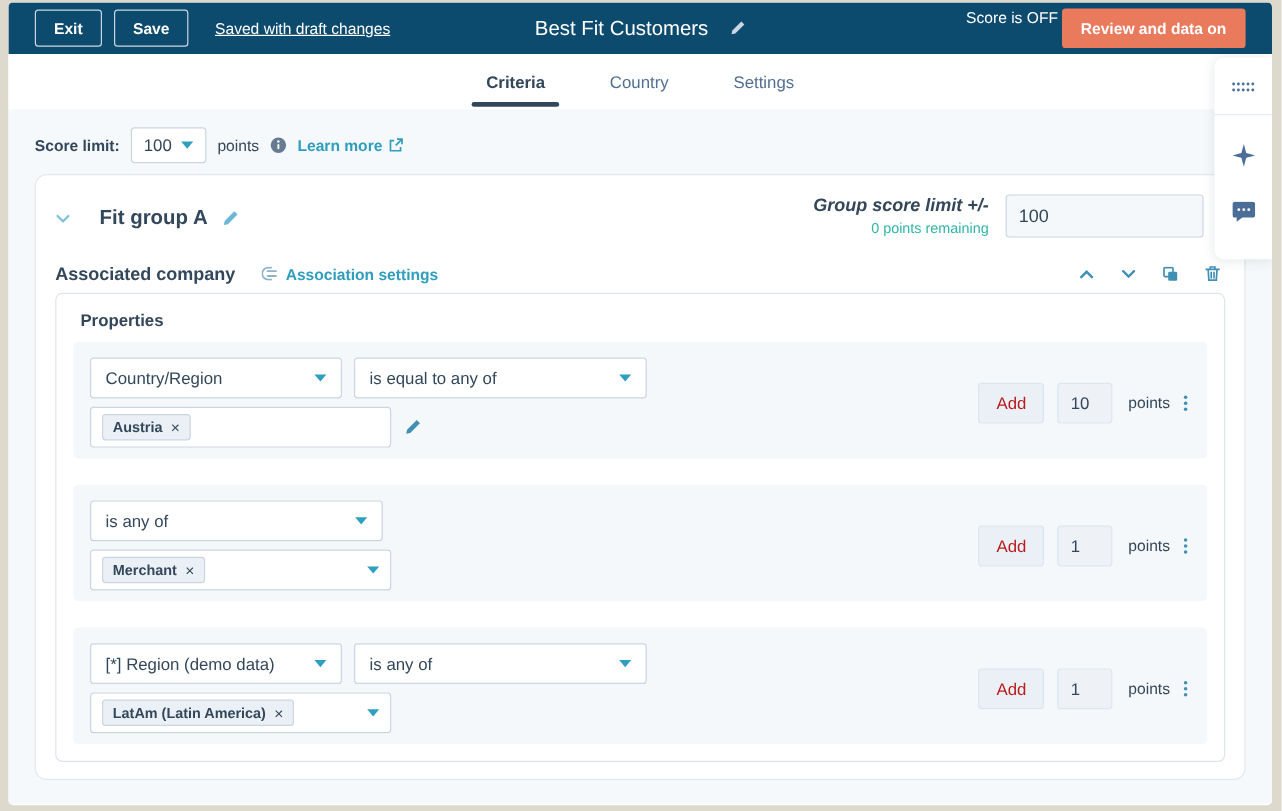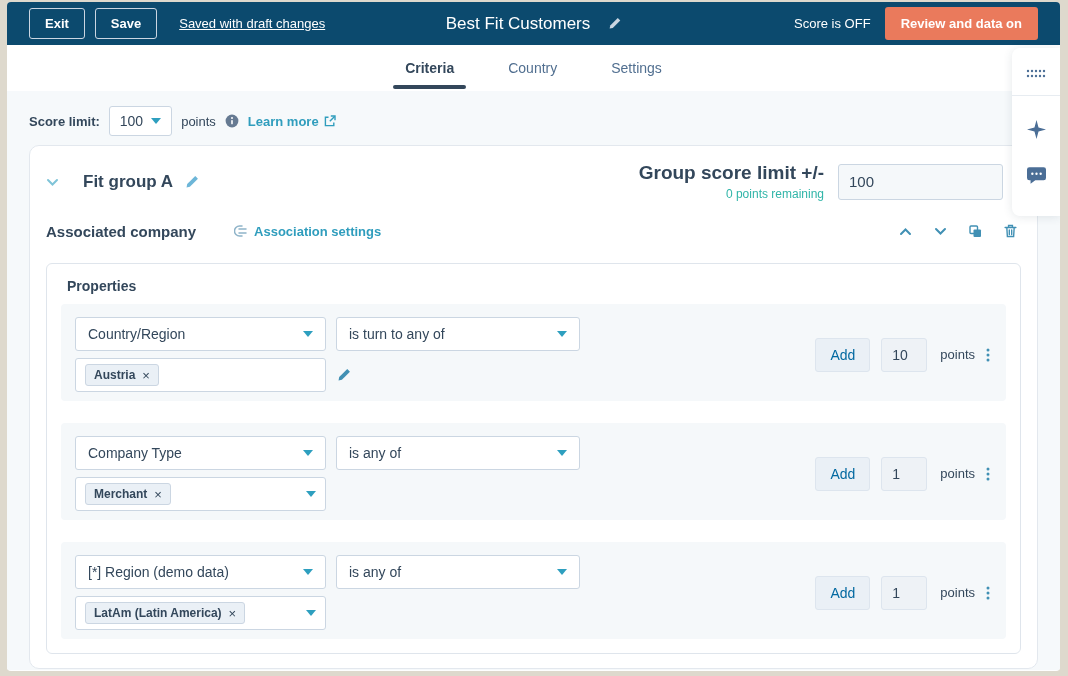--- a/index.html
+++ b/index.html
@@ -6,21 +6,21 @@
   html,body { width:1068px; height:676px; }
   body { background:#ded9cd; font-family:"Liberation Sans","DejaVu Sans",sans-serif; color:#33475b; position:relative; overflow:hidden; }
   .app { position:absolute; left:7px; right:8px; top:2px; bottom:5px; background:#fff; border-radius:4px; overflow:hidden; }
 
   
   .topbar { height:43px; background:#0c4a6e; display:flex; align-items:center; padding:0 22px; position:relative; }
   .tb-btn { background:transparent; border:1px solid #cbd6e2; color:#fff; font-weight:bold; font-size:13px; padding:7px 15px; border-radius:3px; cursor:pointer; font-family:inherit; }
   .tb-btn + .tb-btn { margin-left:10px; }
   .draft-link { color:#fff; font-size:13px; text-decoration:underline; margin-left:22px; cursor:pointer; }
   .tb-title { position:absolute; left:50%; transform:translateX(-50%); display:flex; align-items:center; gap:18px; color:#fff; font-size:17px; }
-  .tb-right { margin-left:auto; display:flex; align-items:center; gap:14px; }
+  .tb-right { margin-left:auto; display:flex; align-items:flex-start; gap:3px; }
   .score-off { color:#fff; font-size:13px; }
   .review-btn { background:#ea7a5c; border:none; color:#fff; font-weight:bold; font-size:13px; padding:9px 16px; border-radius:3px; cursor:pointer; font-family:inherit; }
 
   
   .tabbar { height:46px; background:#fff; display:flex; align-items:stretch; justify-content:center; gap:46px; }
   .tab { display:flex; align-items:center; font-size:14px; color:#516f90; position:relative; padding:0 4px; cursor:pointer; }
   .tab.active { color:#33475b; font-weight:bold; }
   .tab.active::after { content:""; position:absolute; left:-8px; right:-8px; bottom:2px; height:4px; background:#33475b; border-radius:2px; }
 
   
@@ -33,45 +33,45 @@
   .points-txt { font-size:13px; }
   .learn-link { color:#2f9dbd; font-weight:bold; font-size:13px; display:flex; align-items:center; gap:5px; cursor:pointer; }
 
   
   .card { margin:8px 22px 0 22px; background:#fff; border:1px solid #e3e8ee; border-radius:10px; padding:16px 16px 14px 16px; }
   .card-head { display:flex; align-items:flex-start; }
   .head-left { display:flex; align-items:center; gap:24px; padding-top:10px;justify-content:space-between; }
   .group-name { font-size:17px; font-weight:bold; display:flex; align-items:center; gap:12px; }
   .head-right { margin-left:auto; display:flex; align-items:center; gap:14px; }
   .limit-labels { text-align:right; }
-  .limit-label { font-size:19px; font-weight:bold; }
+  .limit-label { font-size:15px; font-weight:bold;font-style:italic; }
   .limit-remaining { font-size:12px; color:#30b5a8; margin-top:3px; }
   .limit-input { width:165px; height:36px; background:#f5f8fa; border:1px solid #cbd6e2; border-radius:3px; font-size:15px; color:#33475b; padding:0 10px; font-family:inherit; }
 
-  .assoc-row { display:flex; align-items:center; margin-top:16px; height:28px;gap:16px; }
+  .assoc-row { display:flex; align-items:center; margin-top:16px; height:28px; }
   .assoc-title { font-size:15px; font-weight:bold; }
   .assoc-link { display:flex; align-items:center; gap:6px; color:#2f9dbd; font-weight:bold; font-size:13px; margin-left:22px; cursor:pointer; }
   .assoc-actions { margin-left:auto; display:flex; align-items:center; gap:22px; padding-right:4px; }
   .icon-btn { cursor:pointer; display:flex; align-items:center; }
 
-  .props { margin-top:18px; border:1px solid #dfe5ec; border-radius:6px; padding:12px 14px 14px 14px; }
+  .props { margin-top:2px; border:1px solid #dfe5ec; border-radius:6px; padding:12px 14px 14px 14px; }
   .props-heading { font-size:14px; font-weight:bold; margin:2px 0 10px 6px; }
   .cond-row { background:#f5f8fa; border-radius:4px; padding:13px 14px 9px 14px; display:flex; align-items:center; }
   .cond-row + .cond-row { margin-top:22px; }
   .cond-left { display:flex; flex-direction:column; gap:7px; }
   .dd-line { display:flex; gap:10px; }
-  .select { width:251px; height:34px; background:#fff; border:1px solid #cbd6e2; border-radius:3px; display:flex; align-items:center; justify-content:space-between; padding:0 12px; font-size:14px; cursor:pointer; }
+  .select { width:210px; height:34px; background:#fff; border:1px solid #cbd6e2; border-radius:3px; display:flex; align-items:center; justify-content:space-between; padding:0 12px; font-size:14px; cursor:pointer; }
   .select.op { width:244px; }
   .value-line { display:flex; align-items:center; gap:11px; }
   .value-box { width:251px; height:34px; background:#fff; border:1px solid #cbd6e2; border-radius:3px; display:flex; align-items:center; padding:0 9px; cursor:text; }
   .chip { background:#eaf0f6; border:1px solid #cbd6e2; border-radius:3px; padding:3px 8px; font-size:12px; font-weight:bold; display:flex; align-items:center; gap:7px; white-space:nowrap; }
   .chip-x { font-size:13px; font-weight:normal; cursor:pointer; line-height:1; }
   .value-caret { margin-left:auto; }
   .cond-right { margin-left:auto; display:flex; align-items:center; gap:11px; padding-right:2px; }
-  .add-btn { background:#eaf0f6; border:1px solid #dde5ee; border-radius:3px; padding:8px 14px; font-size:14px; color:#0369a1; cursor:pointer; font-family:inherit; }
+  .add-btn { background:#eaf0f6; border:1px solid #dde5ee; border-radius:3px; padding:8px 14px; font-size:14px; color:#b91c1c; cursor:pointer; font-family:inherit; }
   .pts-input { width:46px; height:34px; background:#eef2f6; border:1px solid #dde5ee; border-radius:3px; font-size:14px; color:#33475b; text-align:left; padding:0 10px; font-family:inherit; }
   .pts-label { font-size:13px; margin-left:2px; }
 
   
   .side-panel { position:absolute; right:0; top:46px; width:48px; height:168px; background:#fff; border-radius:8px 0 0 8px; box-shadow:0 1px 10px rgba(45,62,80,0.12); display:flex; flex-direction:column; align-items:center; z-index:5; }
   .sp-grip { padding:16px 0 13px 0; cursor:grab; }
   .sp-divider { width:100%; height:1px; background:#e7ecf1; }
   .sp-icon { margin-top:24px; cursor:pointer; }
 </style>
 </head>
@@ -199,21 +199,21 @@
         <div class="props-heading">Properties</div>
 
         <div class="cond-row">
           <div class="cond-left">
             <div class="dd-line">
               <div class="select">
                 <span>Country/Region</span>
                 <span class="caret"></span>
               </div>
               <div class="select op">
-                <span>is turn to any of</span>
+                <span>is equal to any of</span>
                 <span class="caret"></span>
               </div>
             </div>
             <div class="value-line">
               <div class="value-box">
                 <span class="chip">
                   <span>Austria</span>
                   <span class="chip-x">×</span>
                 </span>
               </div>
@@ -234,24 +234,20 @@
                   <circle cx="2" cy="7" r="1.5" fill="#4190b4"></circle>
                   <circle cx="2" cy="12" r="1.5" fill="#4190b4"></circle>
                 </svg>
             </span>
           </div>
         </div>
 
         <div class="cond-row">
           <div class="cond-left">
             <div class="dd-line">
-              <div class="select">
-                <span>Company Type</span>
-                <span class="caret"></span>
-              </div>
               <div class="select op">
                 <span>is any of</span>
                 <span class="caret"></span>
               </div>
             </div>
             <div class="value-line">
               <div class="value-box">
                 <span class="chip">
                   <span>Merchant</span>
                   <span class="chip-x">×</span>

